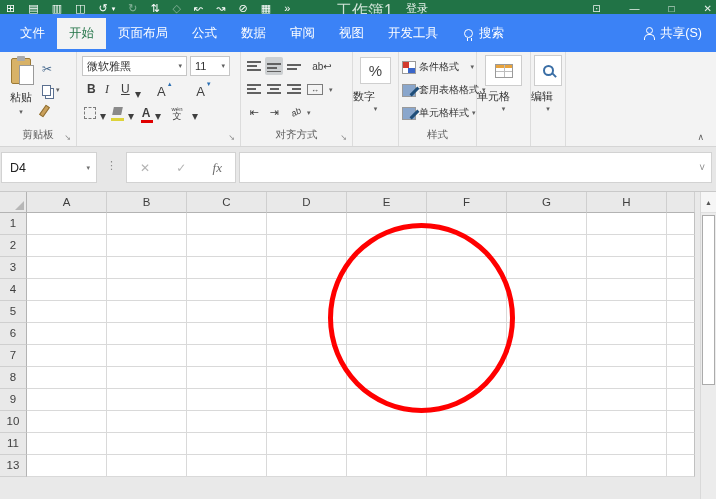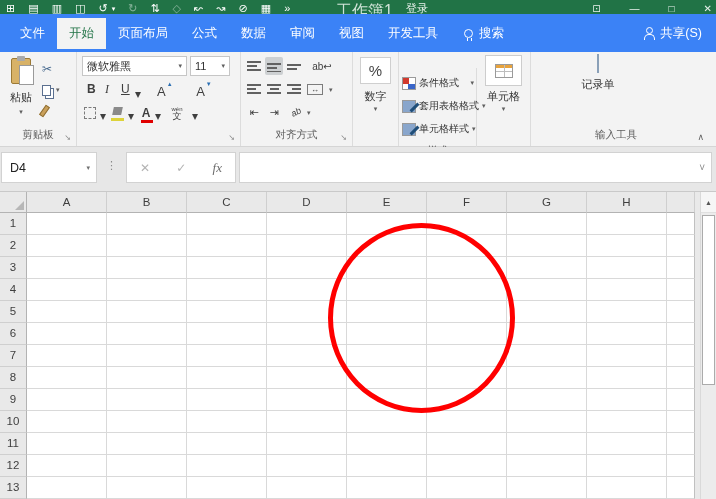--- a/index.html
+++ b/index.html
@@ -84,25 +84,25 @@
   .h-center { background-size:14px 2px,9px 2px,14px 2px;  background-position:0 0,50% 4px,0 8px; }
   .h-right  { background-size:14px 2px,9px 2px,14px 2px;  background-position:0 0,100% 4px,0 8px; }
   .wrap-ic { font-size:10px; color:#3f3f3f; }
   .merge-ic { width:16px; height:11px; border:1px solid #7c7c7c; font-size:8px; color:#3f3f3f; display:flex; align-items:center; justify-content:center; }
   .ind-ic { font-size:11px; color:#3f3f3f; }
   .orient-ic { font-size:9px; font-style:italic; color:#3f3f3f; display:inline-block; transform:rotate(-28deg); }
 
   
   #grp-number { left:353px; width:46px; }
   .pct-btn { position:absolute; left:7px; top:5px; width:31px; height:27px; background:#fff; border:1px solid #cfcfcf; font-size:15px; color:#444; display:flex; align-items:center; justify-content:center; }
-  .cgrp-label { position:absolute; left:0; right:0; top:37px; text-align:center; font-size:11px; color:#333; }
+  .cgrp-label { position:absolute; left:0; right:0; top:37px; text-align:left; font-size:11px; color:#333; }
   .cgrp-caret { position:absolute; left:0; right:0; top:53px; text-align:center; }
 
   
-  #grp-styles { left:399px; width:78px;margin-top:16px; }
+  #grp-styles { left:399px; width:78px; }
   .st-row { position:absolute; left:3px; right:2px; height:18px; display:flex; align-items:center; gap:3px; }
   .st-label { font-size:10px; color:#333; white-space:nowrap; }
   .st-row .caret { margin-left:auto; }
   .st-ic { width:14px; height:13px; flex:0 0 14px; border:1px solid #9a9a9a; background:#fff; background-repeat:no-repeat; }
   .st-ic-cf { background-image:linear-gradient(#d23a2e,#d23a2e),linear-gradient(#3a66c9,#3a66c9); background-size:6px 6px,7px 5px; background-position:0 0,100% 100%; }
   .st-ic-tbl { position:relative; background:#dce6f3; background-image:linear-gradient(#89a6cc,#89a6cc),linear-gradient(#89a6cc,#89a6cc); background-size:100% 1px,1px 100%; background-position:0 5px,6px 0; }
   .st-ic-tbl::after { content:""; position:absolute; right:-1px; bottom:-1px; width:3px; height:11px; background:#1f4e79; transform:rotate(45deg); }
 
   
   #grp-cells { left:477px; width:54px; }
@@ -337,28 +337,28 @@
     </div>
 
     <div class="grp" id="grp-cells">
       <div class="big-collapsed" style="left:8px;width:37px">
           <span class="cells-ic"></span>
         </div>
       <div class="cgrp-label">单元格</div>
       <div class="cgrp-caret caret">▾</div>
     </div>
 
-
-    <div class="grp" id="grp-input">
-      <div id="record-btn">
-        <span class="form-ic"></span>
-        <span id="record-label">记录单</span>
-      </div>
-      <div class="grp-label" style="left:-14px">输入工具</div>
-    </div>
+    <div class="grp" id="grp-edit">
+      <div class="big-collapsed" style="left:3px;width:28px">
+          <span class="mag"></span>
+        </div>
+      <div class="cgrp-label">编辑</div>
+      <div class="cgrp-caret caret">▾</div>
+    </div>
+
 
     <span id="ribbon-collapse">∧</span>
   </div>
 
   <div id="formulabar">
     <div class="fb-box" id="name-box">
       <span>D4</span>
       <span class="caret">▾</span>
     </div>
     <span id="fb-dots">⋮</span>
@@ -512,32 +512,20 @@
           <div class="cell"></div>
           <div class="cell"></div>
           <div class="cell"></div>
           <div class="cell"></div>
           <div class="cell"></div>
           <div class="cell"></div>
           <div class="cell"></div>
           <div class="cell part"></div>
         </div>
         <div class="grow">
-          <div class="rowh">12</div>
-          <div class="cell"></div>
-          <div class="cell"></div>
-          <div class="cell"></div>
-          <div class="cell"></div>
-          <div class="cell"></div>
-          <div class="cell"></div>
-          <div class="cell"></div>
-          <div class="cell"></div>
-          <div class="cell part"></div>
-        </div>
-        <div class="grow">
           <div class="rowh">13</div>
           <div class="cell"></div>
           <div class="cell"></div>
           <div class="cell"></div>
           <div class="cell"></div>
           <div class="cell"></div>
           <div class="cell"></div>
           <div class="cell"></div>
           <div class="cell"></div>
           <div class="cell part"></div>

